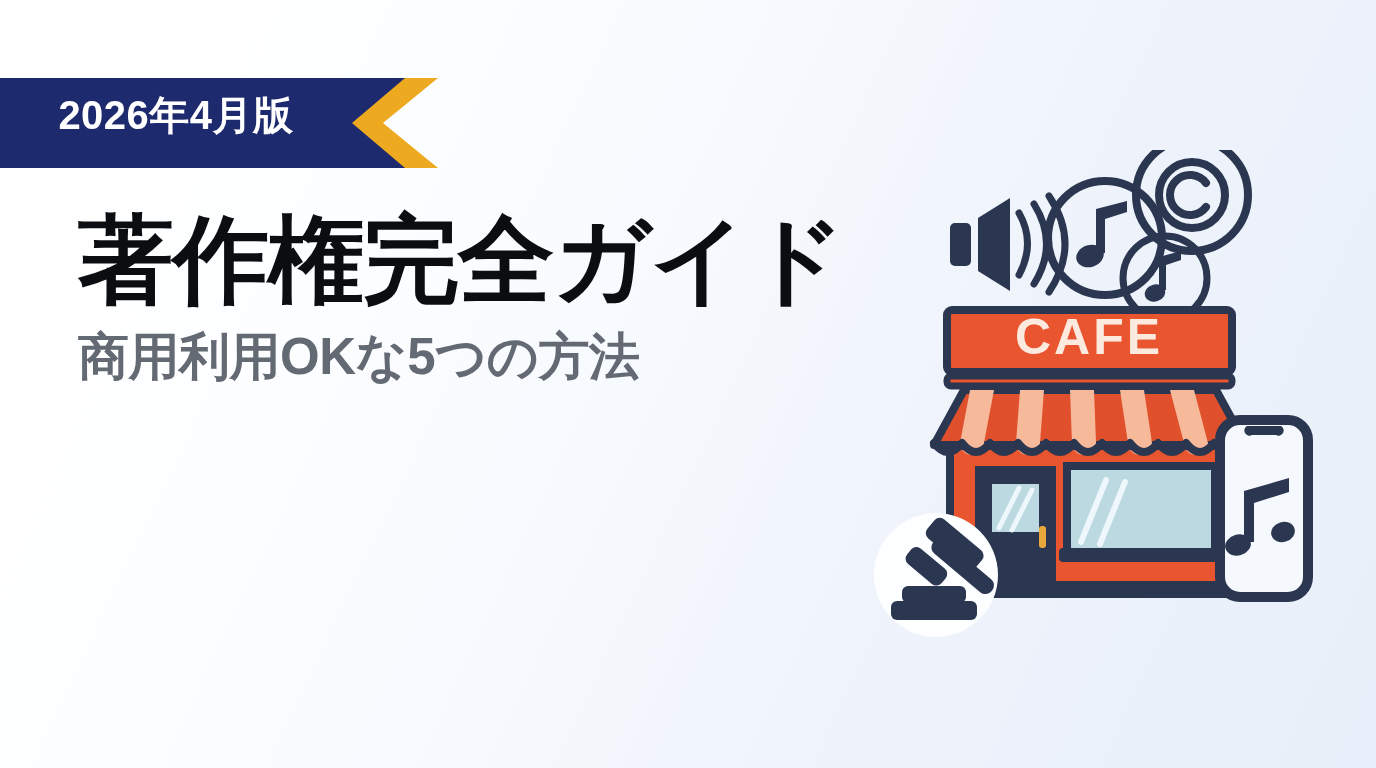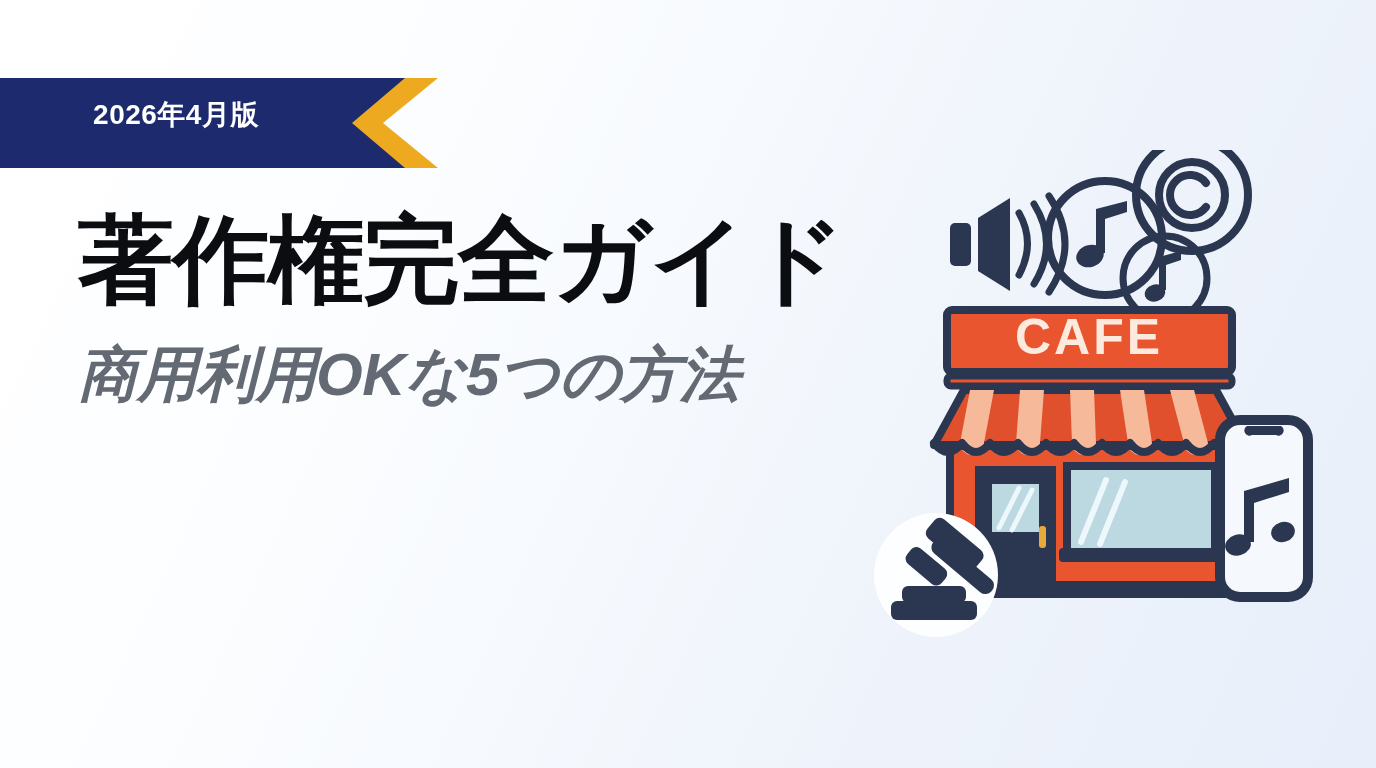--- a/index.html
+++ b/index.html
@@ -58,21 +58,21 @@
   .ribbon-label {
     position: absolute;
     left: 0;
     top: 0;
     width: 352px;
     height: 74px;
     display: flex;
     align-items: center;
     justify-content: center;
     color: #ffffff;
-    font-size: 28px;
+    font-size: 40px;
     font-weight: 700;
     letter-spacing: 0.5px;
     white-space: nowrap;
   }
 
   
   .headline {
     position: absolute;
     left: 78px;
     top: 205px;
@@ -80,28 +80,27 @@
   }
   .title-line {
     color: #0b0d10;
     font-size: 96px;
     font-weight: 700;
     line-height: 1.14;
     letter-spacing: -1px;
     white-space: nowrap;
   }
   .subtitle {
-    margin-top: 26px;
+    margin-top: 14px;
     color: #646a73;
-    font-size: 60px;
+    font-size: 51px;
     font-weight: 700;
     line-height: 1.15;
     letter-spacing: -0.5px;
     white-space: nowrap;
-    font-style: italic;
   }
 
   
   .badges {
     position: absolute;
     left: 90px;
     top: 581px;
     display: flex;
     gap: 28px;
     align-items: center;

